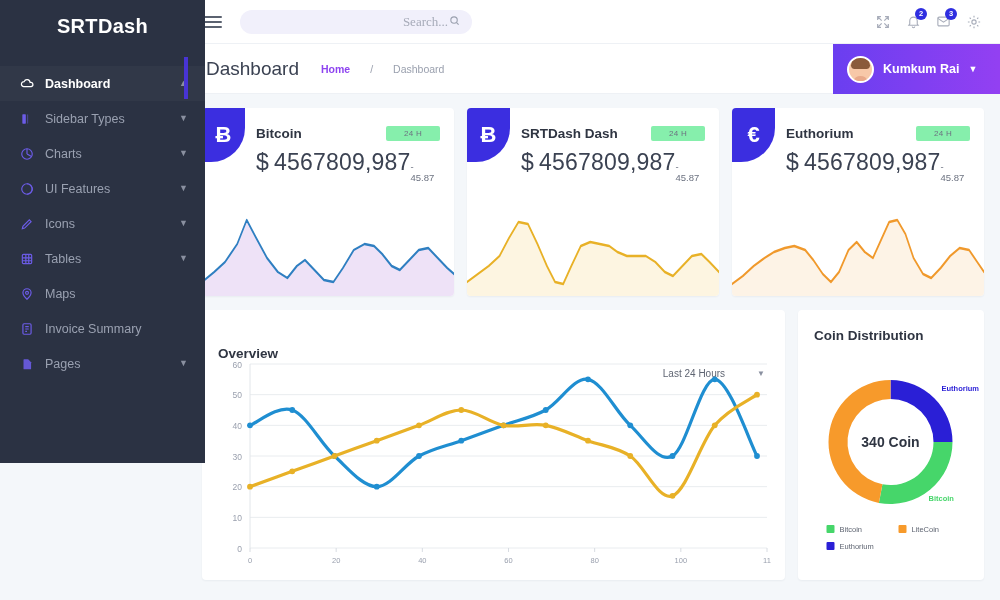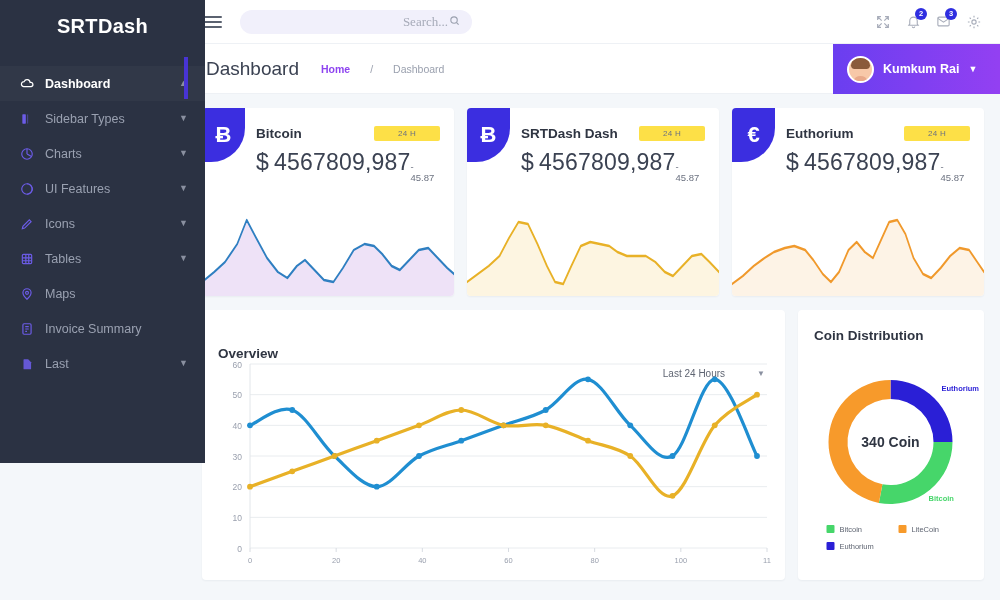--- a/index.html
+++ b/index.html
@@ -132,22 +132,22 @@
   .coin-badge {
     position: absolute; left: 0; top: 0;
     width: 43px; height: 54px; background: #3b2ee0;
     border-bottom-right-radius: 34px;
     color: #fff; display: flex; align-items: center; justify-content: center;
     font-size: 22px; font-weight: bold;
   }
   .coin-head { padding: 18px 14px 0 54px; display: flex; align-items: center; }
   .coin-name { font-size: 13.5px; color: #2f3542; font-weight: bold; }
   .coin-tag {
-    margin-left: auto; background: #fde047; color: #6c7280;
-    font-size: 8px; padding: 3px 24px; border-radius: 2px; letter-spacing: .3px;
+    margin-left: auto; background: #86efac; color: #6c7280;
+    font-size: 8px; padding: 3px 18px; border-radius: 2px; letter-spacing: .3px;
   }
   .coin-price-row { padding: 8px 14px 0 54px; display: flex; align-items: baseline; }
   .coin-price { font-size: 23px; color: #3b4252; letter-spacing: .2px; }
   .coin-price .cur { margin-right: 5px; }
   .coin-delta { margin-left: auto; font-size: 9.5px; color: #6c7280; }
   .spark { position: absolute; left: 0; right: 0; bottom: 0; height: 92px; }
   .spark svg { display: block; width: 100%; height: 100%; }
 
   
   .lower-row { display: flex; gap: 13px; margin-top: 14px; }
@@ -267,21 +267,21 @@
         <span class="lbl">Invoice Summary</span>
         <span class="chev"></span>
       </div>
 
       <div class="nav-item">
         <span class="ico">
           <svg width="14" height="14" viewBox="0 0 24 24" fill="currentColor">
               <path d="M7 4h7l5 5v11a1 1 0 0 1-1 1H7a1 1 0 0 1-1-1V5a1 1 0 0 1 1-1z" opacity=".9"></path>
             </svg>
         </span>
-        <span class="lbl">Last</span>
+        <span class="lbl">Pages</span>
         <span class="chev">▼</span>
       </div>
 
       <div class="nav-tail">
         
       </div>
     </nav>
   </aside>
   <div class="side-accent"></div>
 

